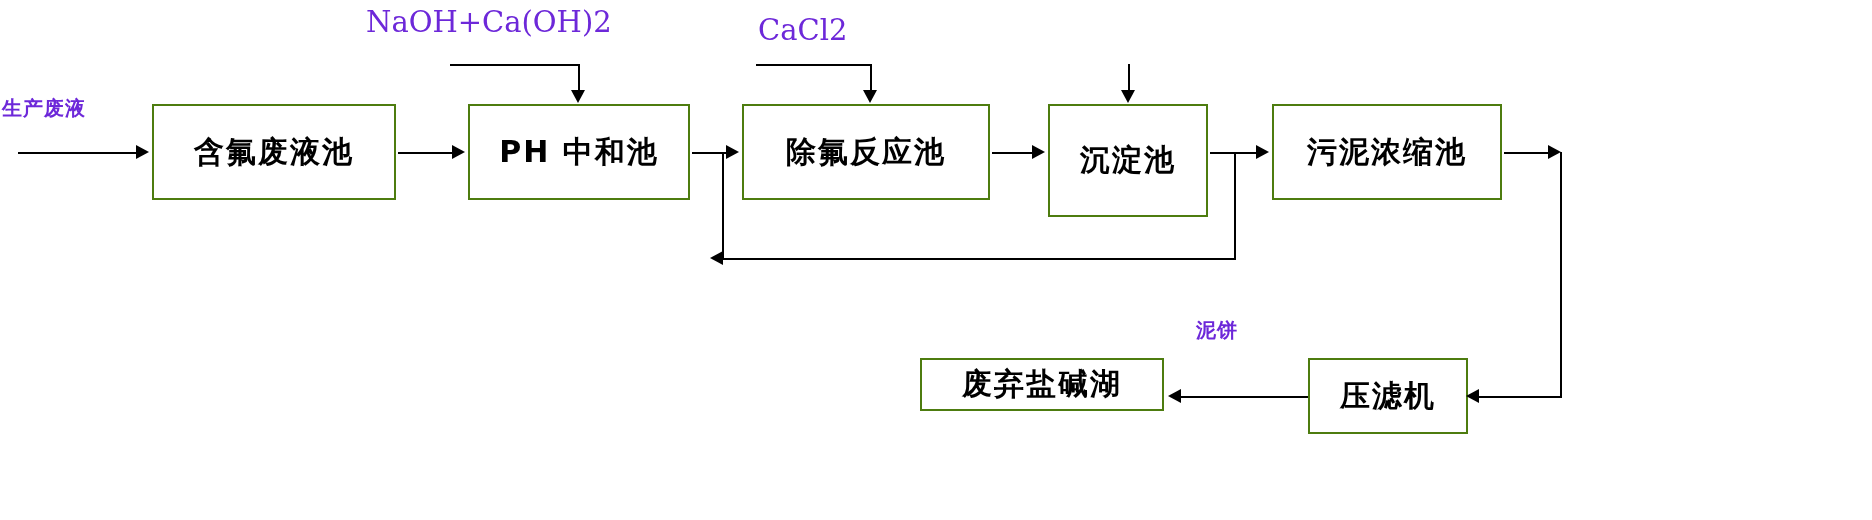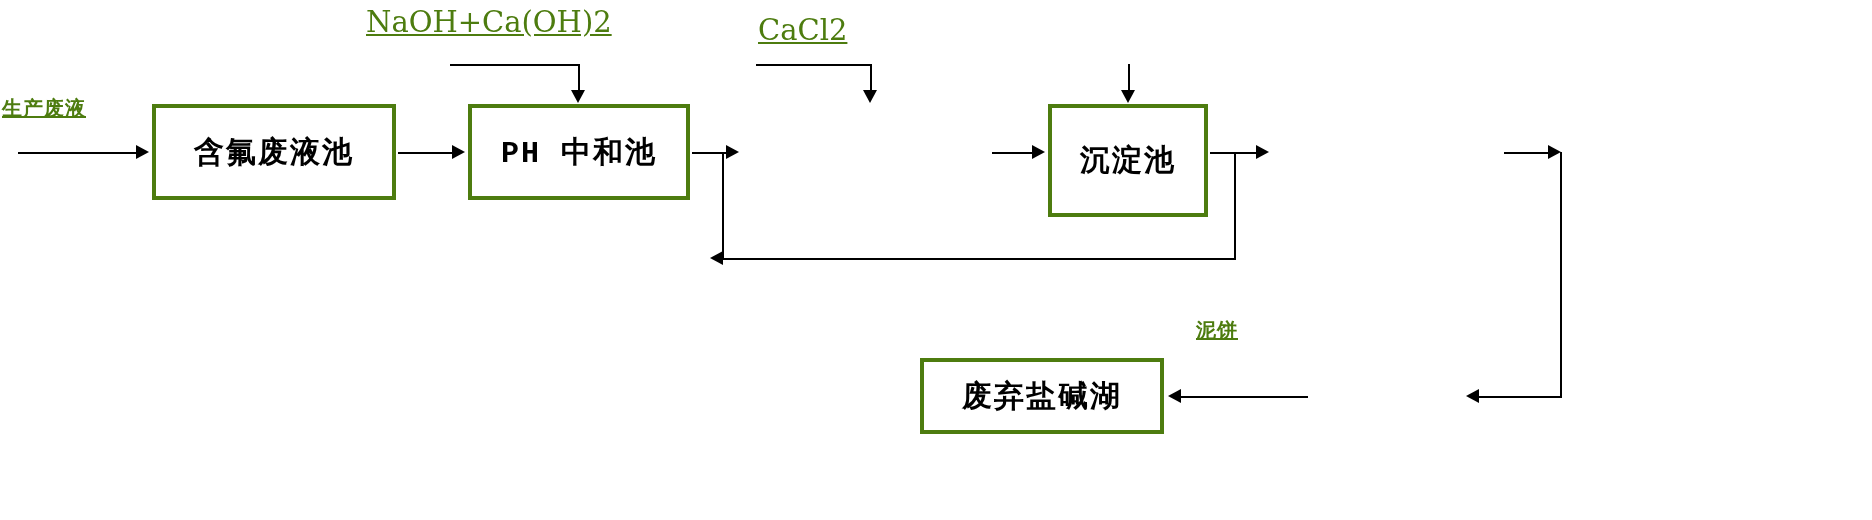--- a/index.html
+++ b/index.html
@@ -12,41 +12,40 @@
     width: 1872px;
     height: 520px;
     background: #ffffff;
     font-family: "Liberation Sans", sans-serif;
     overflow: hidden;
   }
   
   .node {
     position: absolute;
     box-sizing: border-box;
-    border: 4px solid #4d7c0f;
+    border: 2px solid #4d7c0f;
     background: #ffffff;
     display: flex;
     align-items: center;
     justify-content: center;
     color: #000000;
     font-weight: 700;
     letter-spacing: 2px;
     white-space: nowrap;
   }
   .node-cn {
     font-family: "DejaVu Sans", sans-serif;
     font-size: 30px;
   }
   
   .caption {
     position: absolute;
-    color: #4d7c0f;
+    color: #6d28d9;
     white-space: nowrap;
     line-height: 1;
-    text-decoration: underline;
   }
   .caption-serif {
     font-family: "DejaVu Serif", serif;
     font-size: 29px;
   }
   .caption-cn {
     font-family: "DejaVu Sans", sans-serif;
     font-weight: 700;
     font-size: 20px;
     letter-spacing: 1px;
@@ -94,28 +93,31 @@
 
   <div class="caption caption-serif" style="left:366px; top:8px;">NaOH+Ca(OH)2</div>
 
   <div class="caption caption-serif" style="left:758px; top:16px;">CaCl2</div>
 
 
   <div class="caption caption-cn" style="left:1196px; top:320px;">泥饼</div>
 
   <div class="node node-cn" style="left:152px; top:104px; width:244px; height:96px;">含氟废液池</div>
 
-  <div class="node node-cn" style="left:468px; top:104px; width:222px; height:96px;font-family:Liberation Mono, monospace;">PH 中和池</div>
+  <div class="node node-cn" style="left:468px; top:104px; width:222px; height:96px;">PH 中和池</div>
 
+  <div class="node node-cn" style="left:742px; top:104px; width:248px; height:96px;">除氟反应池</div>
 
   <div class="node node-cn" style="left:1048px; top:104px; width:160px; height:113px;">沉淀池</div>
 
+  <div class="node node-cn" style="left:1272px; top:104px; width:230px; height:96px;">污泥浓缩池</div>
 
-  <div class="node node-cn" style="left:920px; top:358px; width:244px; height:76px;font-family:Liberation Serif, serif;">废弃盐碱湖</div>
+  <div class="node node-cn" style="left:920px; top:358px; width:244px; height:53px;font-family:Liberation Serif, serif;">废弃盐碱湖</div>
 
+  <div class="node node-cn" style="left:1308px; top:358px; width:160px; height:76px;">压滤机</div>
 
   <div class="hline" style="left:18px; top:152px; width:120px;"></div>
   <div class="arrow-r" style="left:136px; top:145px;"></div>
 
   <div class="hline" style="left:398px; top:152px; width:54px;"></div>
   <div class="arrow-r" style="left:452px; top:145px;"></div>
 
   <div class="hline" style="left:692px; top:152px; width:36px;"></div>
   <div class="arrow-r" style="left:726px; top:145px;"></div>
 

